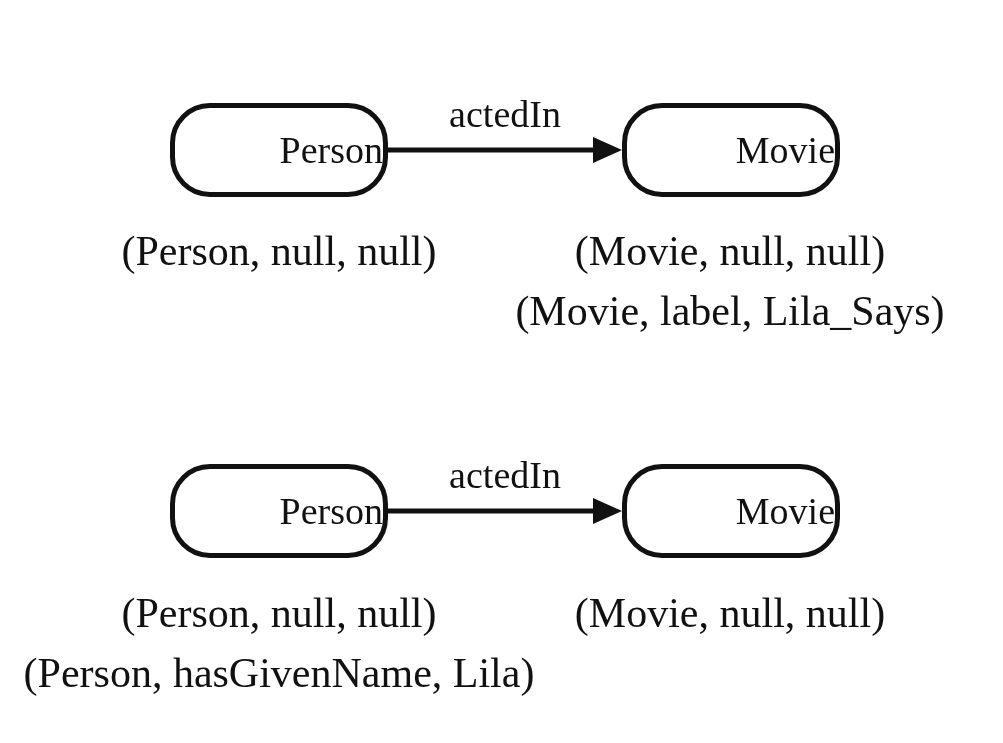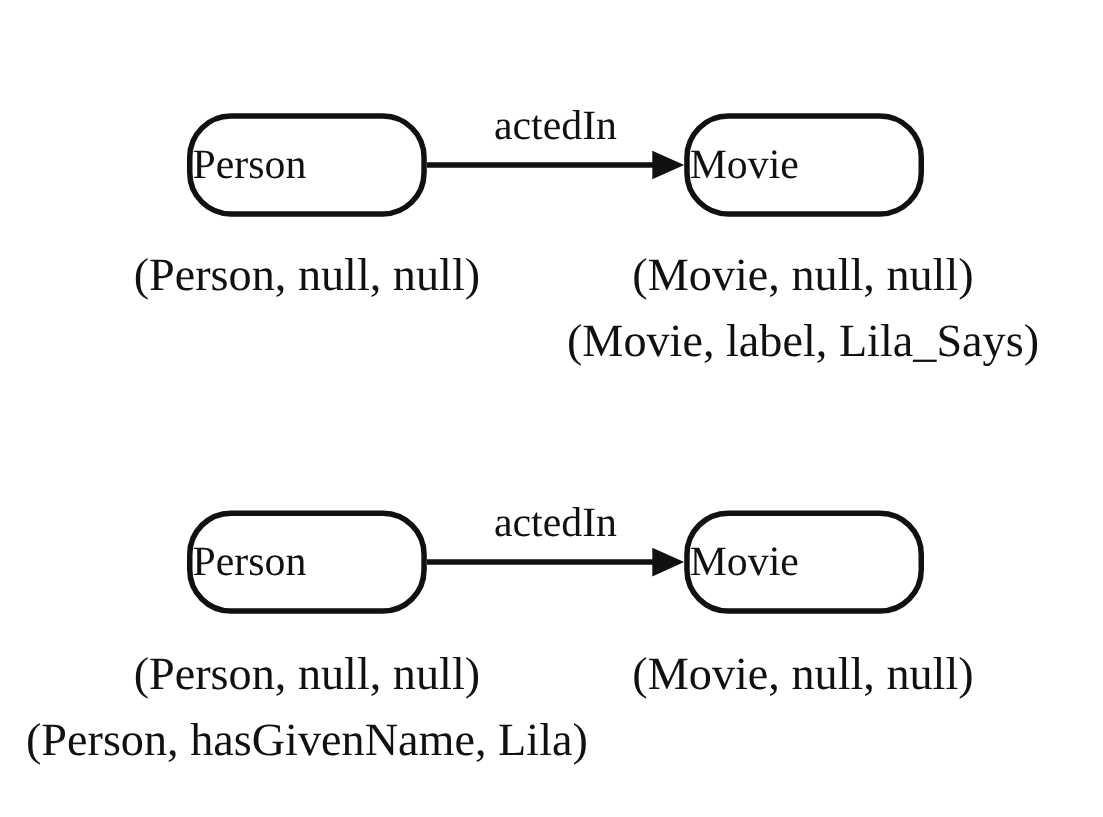--- a/index.html
+++ b/index.html
@@ -15,21 +15,21 @@
   .node {
     position: absolute;
     width: 218px;
     height: 94px;
     box-sizing: border-box;
     border: 5px solid var(--ink, #111111);
     border-radius: 40px;
     background: var(--bg, #ffffff);
     display: flex;
     align-items: center;
-    justify-content: flex-start;
+    justify-content: flex-end;
     font-size: 38px;
     line-height: 1;
   }
   .edge-label {
     position: absolute;
     left: 388px;
     width: 234px;
     text-align: center;
     font-size: 38px;
     line-height: 40px;

